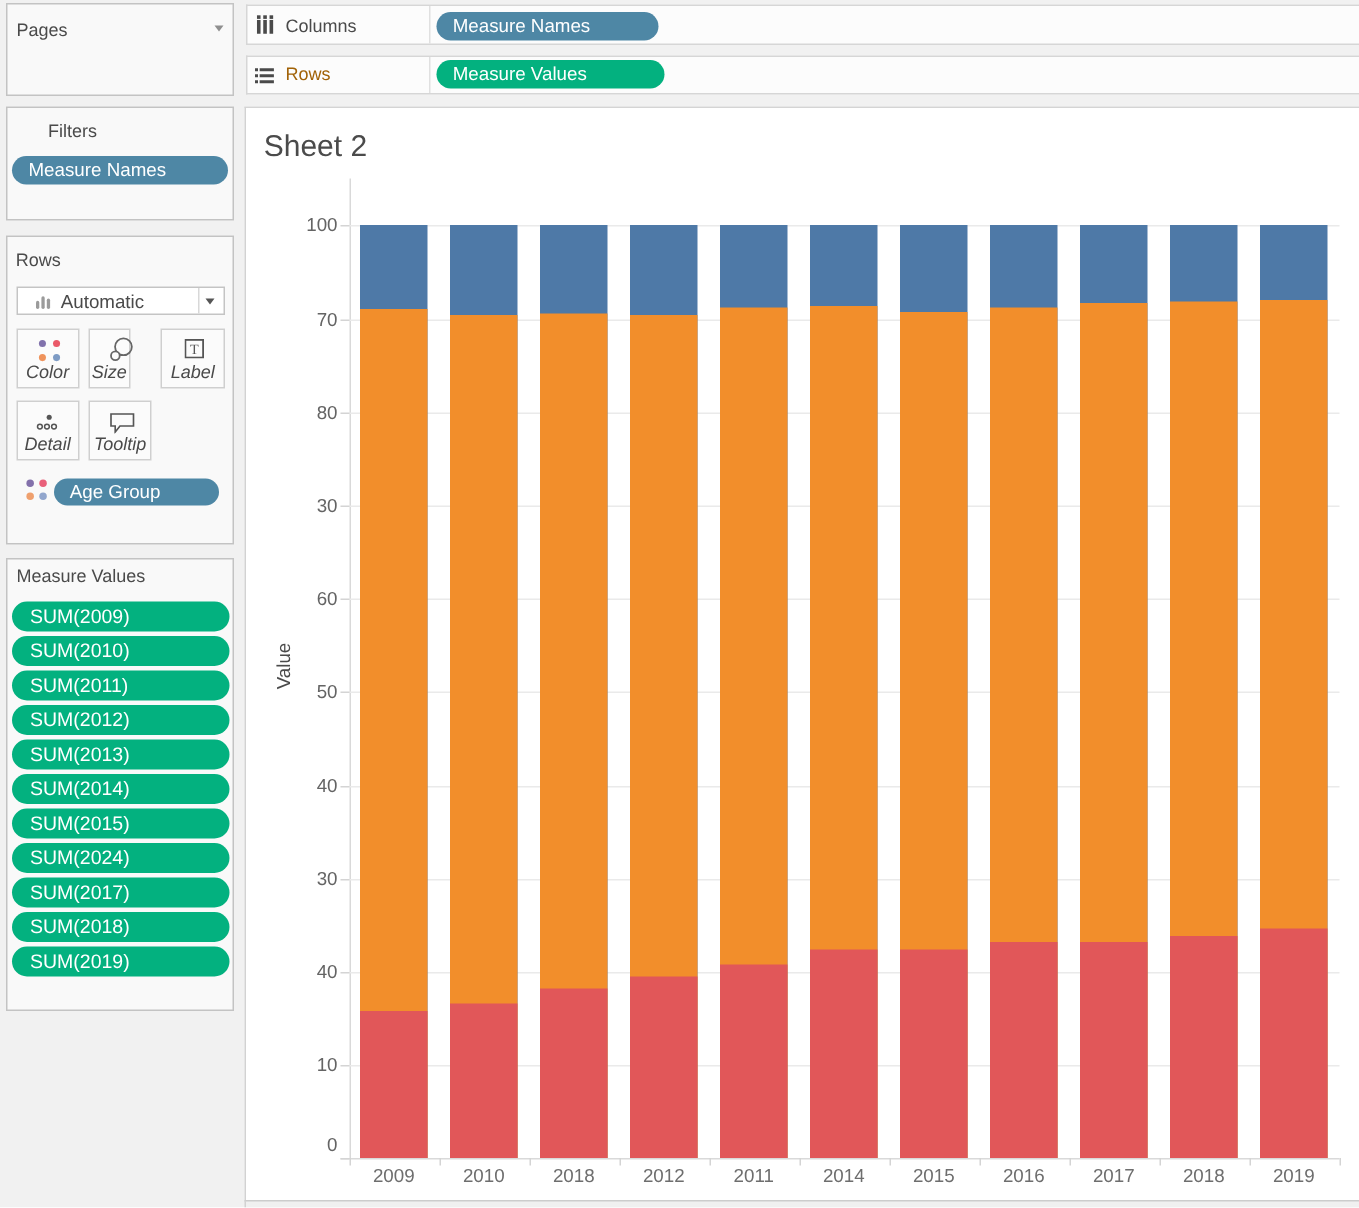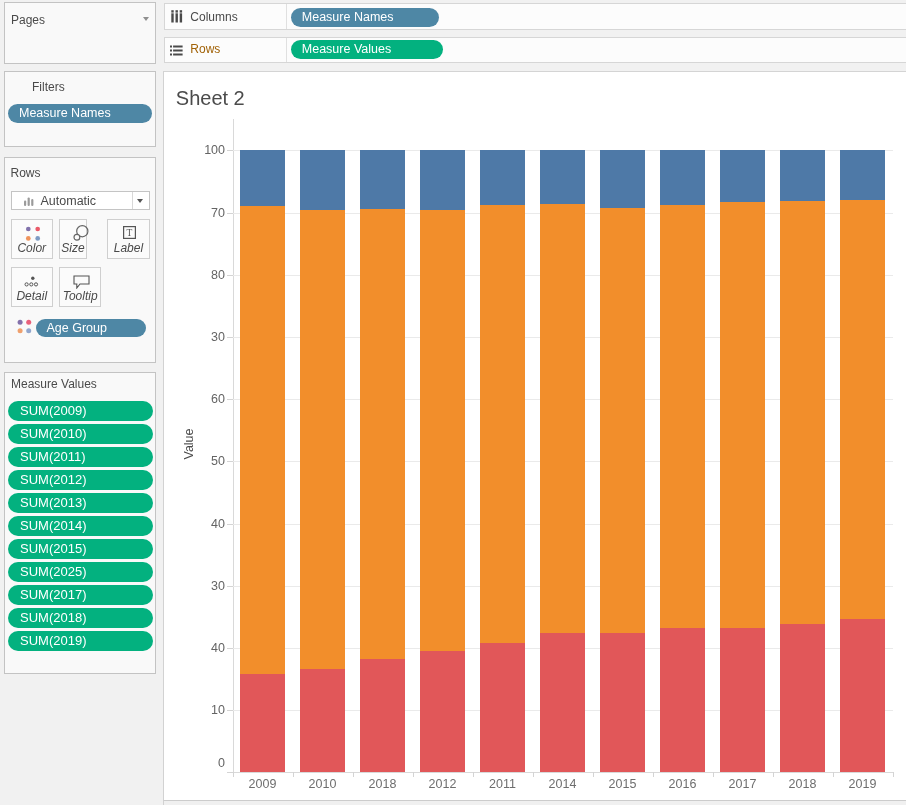--- a/index.html
+++ b/index.html
@@ -228,18 +228,18 @@
 
   <div class="box" style="left:3.5px;top:372px;width:152.7px;height:301.5px;"></div>
   <div class="paneltitle" style="left:11px;top:377px;">Measure Values</div>
   <div class="pill green mvpill" style="top:400.6px">SUM(2009)</div>
 <div class="pill green mvpill" style="top:423.6px">SUM(2010)</div>
 <div class="pill green mvpill" style="top:446.7px">SUM(2011)</div>
 <div class="pill green mvpill" style="top:469.7px">SUM(2012)</div>
 <div class="pill green mvpill" style="top:492.8px">SUM(2013)</div>
 <div class="pill green mvpill" style="top:515.8px">SUM(2014)</div>
 <div class="pill green mvpill" style="top:538.8px">SUM(2015)</div>
-<div class="pill green mvpill" style="top:561.9px">SUM(2025)</div>
+<div class="pill green mvpill" style="top:561.9px">SUM(2024)</div>
 <div class="pill green mvpill" style="top:584.9px">SUM(2017)</div>
 <div class="pill green mvpill" style="top:608.0px">SUM(2018)</div>
 <div class="pill green mvpill" style="top:631.0px">SUM(2019)</div>
 
 </div>
 
 </body></html>

